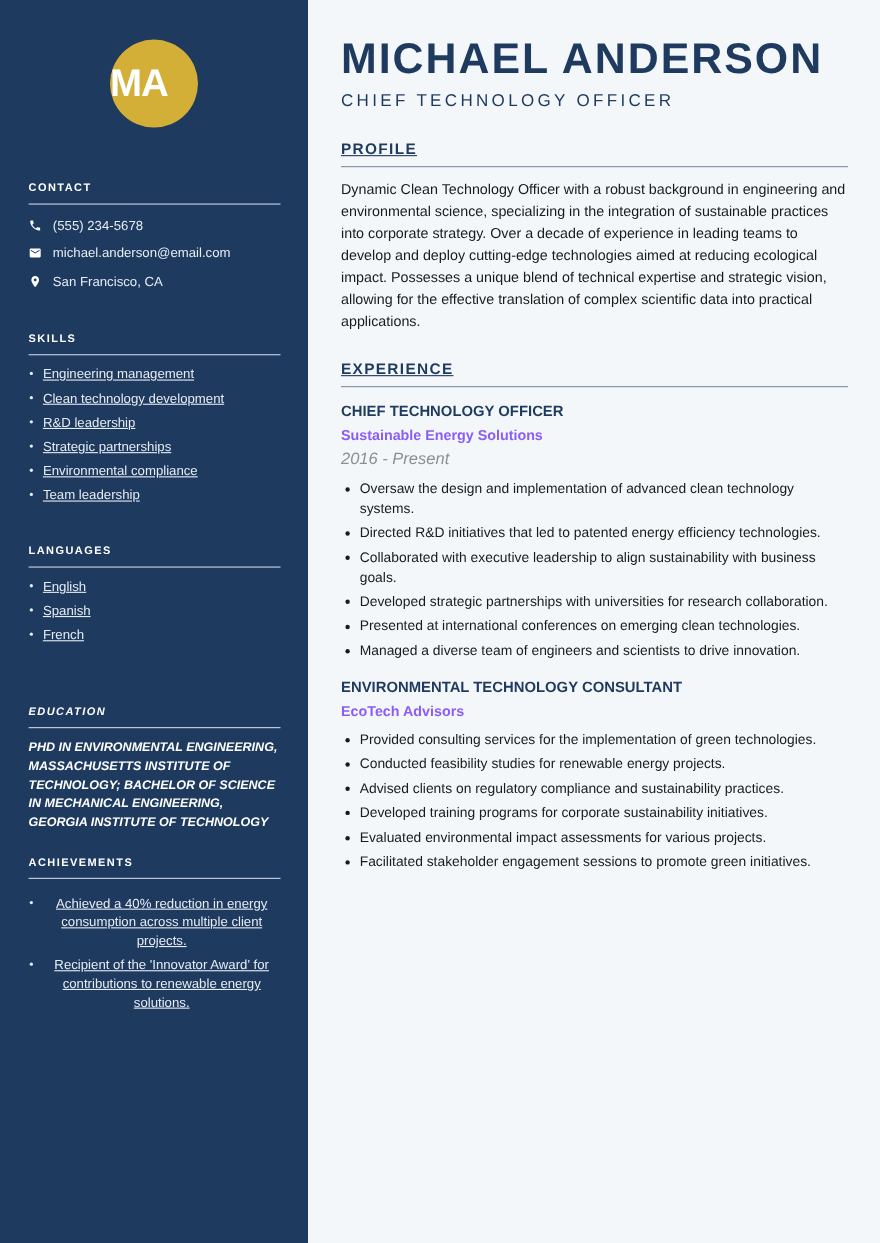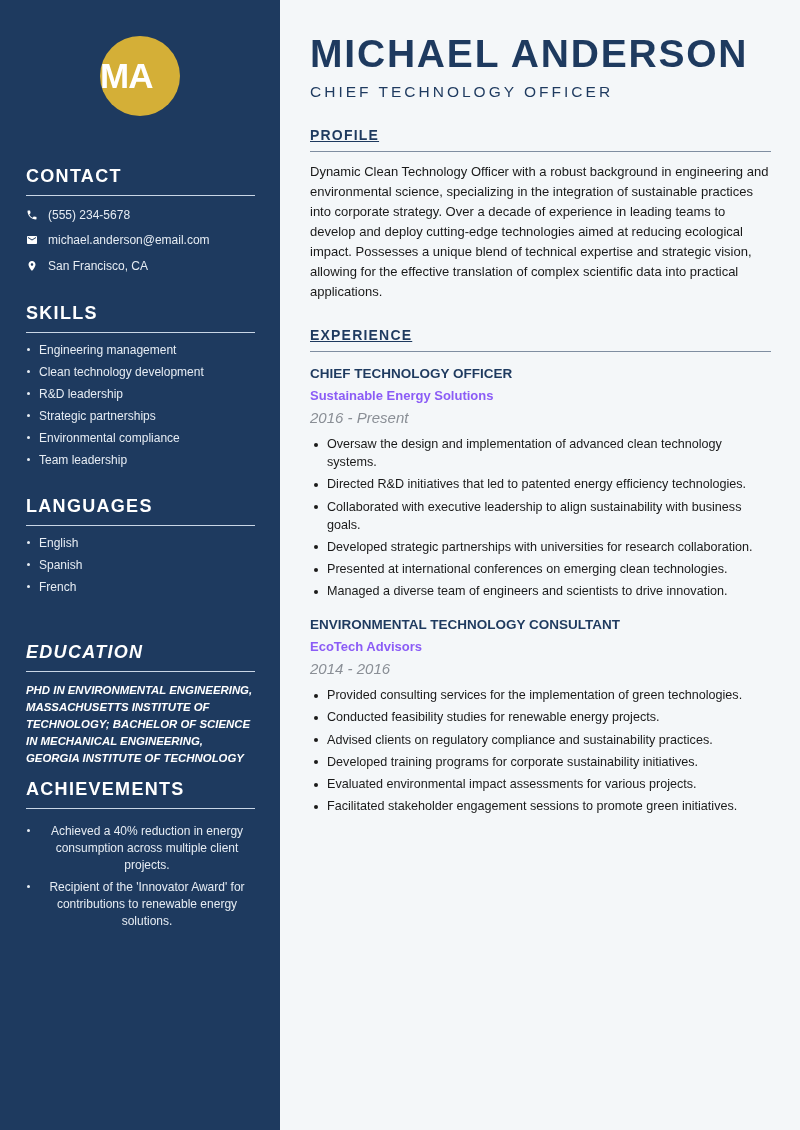--- a/index.html
+++ b/index.html
@@ -20,34 +20,34 @@
   .avatar {
     position: absolute; left: 100px; top: 36px;
     width: 80px; height: 80px; border-radius: 50%;
     background: #d4af37;
     display: flex; align-items: center; justify-content: flex-start;
     color: #ffffff; font-weight: bold; font-size: 35px;
     letter-spacing: -1px;
   }
   .side-section { position: absolute; left: 26px; width: 229px; }
   .side-title {
-    font-size: 18px; font-weight: bold; letter-spacing: 1.3px;
+    font-size: 10px; font-weight: bold; letter-spacing: 1.3px;
     color: #ffffff; padding-bottom: 8px;
     border-bottom: 1.5px solid #c9d6e6;
   }
   .contact-row {
     display: flex; align-items: center; font-size: 12px; color: #e6ecf3;
     height: 25.5px;
   }
   .contact-row .ic { width: 22px; display: flex; align-items: center; }
   .contact-row svg { width: 12px; height: 12px; fill: #ffffff; }
   .side-list { list-style: none; margin-top: 9px; }
   .side-list li {
     font-size: 12px; color: #e6ecf3; position: relative;
-    padding-left: 13px; line-height: 16px; margin-bottom: 6px;
+    padding-left: 13px; line-height: 16px; margin-bottom: 6px; text-decoration: underline;
   }
   .side-list li::before {
     content: ""; position: absolute; left: 1px; top: 6px;
     width: 3px; height: 3px; background: #e6ecf3; border-radius: 50%;
   }
   .ach-list li { line-height: 17px; margin-bottom: 5px; }
   .edu-text {
     margin-top: 10px; font-size: 11.4px; font-weight: bold;
     line-height: 17px; color: #ffffff;
   }
@@ -181,21 +181,20 @@
       <li>Collaborated with executive leadership to align sustainability with business goals.</li>
       <li>Developed strategic partnerships with universities for research collaboration.</li>
       <li>Presented at international conferences on emerging clean technologies.</li>
       <li>Managed a diverse team of engineers and scientists to drive innovation.</li>
     </ul>
   </div>
 
   <div class="job" style="top:617px;">
     <div class="job-role">ENVIRONMENTAL TECHNOLOGY CONSULTANT</div>
     <div class="job-company">EcoTech Advisors</div>
-    <div class="job-dates">2014 - 2016</div>
     <ul class="job-list">
       <li>Provided consulting services for the implementation of green technologies.</li>
       <li>Conducted feasibility studies for renewable energy projects.</li>
       <li>Advised clients on regulatory compliance and sustainability practices.</li>
       <li>Developed training programs for corporate sustainability initiatives.</li>
       <li>Evaluated environmental impact assessments for various projects.</li>
       <li>Facilitated stakeholder engagement sessions to promote green initiatives.</li>
     </ul>
   </div>
 </main>

